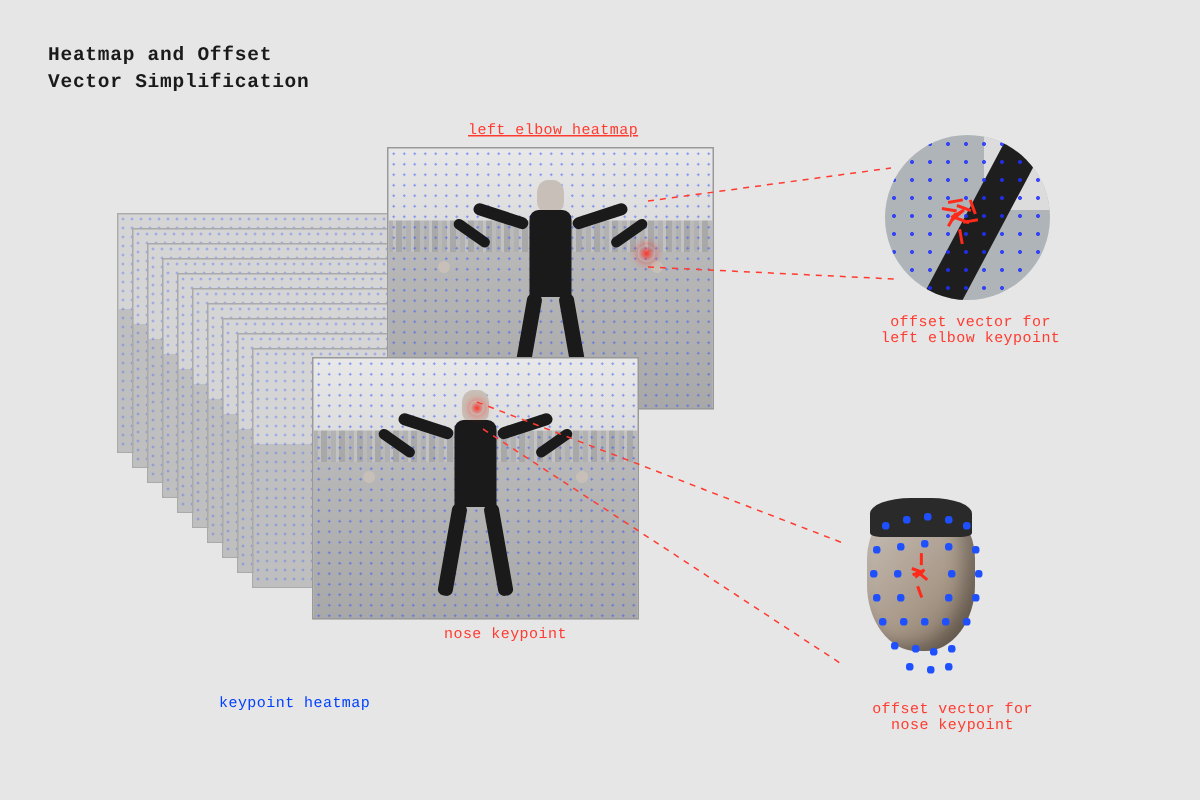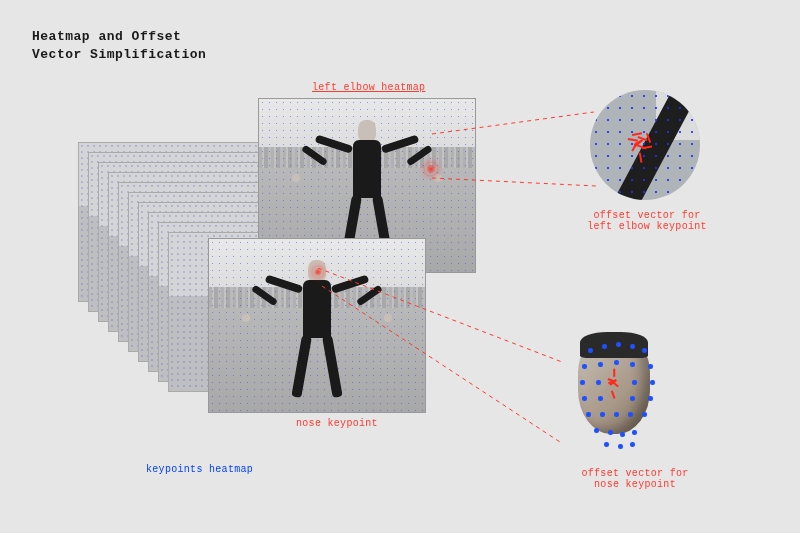--- a/index.html
+++ b/index.html
@@ -283,21 +283,21 @@
     <div class="hand-l"></div>
       <div class="hand-r"></div>
     <div class="leg-l"></div>
       <div class="leg-r"></div>
   </div>
   <div class="heat-spot" style="top:28px; left:104px; width:10px; height:10px;"></div>
 </div>
 
 <div class="label label-red" style="top:82px; left:312px;text-decoration:underline;">left elbow heatmap</div>
 <div class="label label-red" style="top:418px; left:296px;">nose keypoint</div>
-<div class="label label-blue" style="top:464px; left:146px;">keypoints heatmap</div>
+<div class="label label-blue" style="top:464px; left:146px;">keypoint heatmap</div>
 <div class="label label-red" style="top:210px; left:582px; text-align:center; width:130px;">offset vector for<br>left elbow keypoint</div>
 <div class="label label-red" style="top:468px; left:570px; text-align:center; width:130px;">offset vector for<br>nose keypoint</div>
 
 <div class="circle-callout" style="top:90px; left:590px;">
   <div class="sky2"></div>
   <div class="dark"></div>
   <div class="circle-dots"></div>
   <div class="red-vectors">
     <span style="top:46px; left:48px; transform:rotate(20deg);"></span>
     <span style="top:50px; left:52px; transform:rotate(140deg);"></span>

